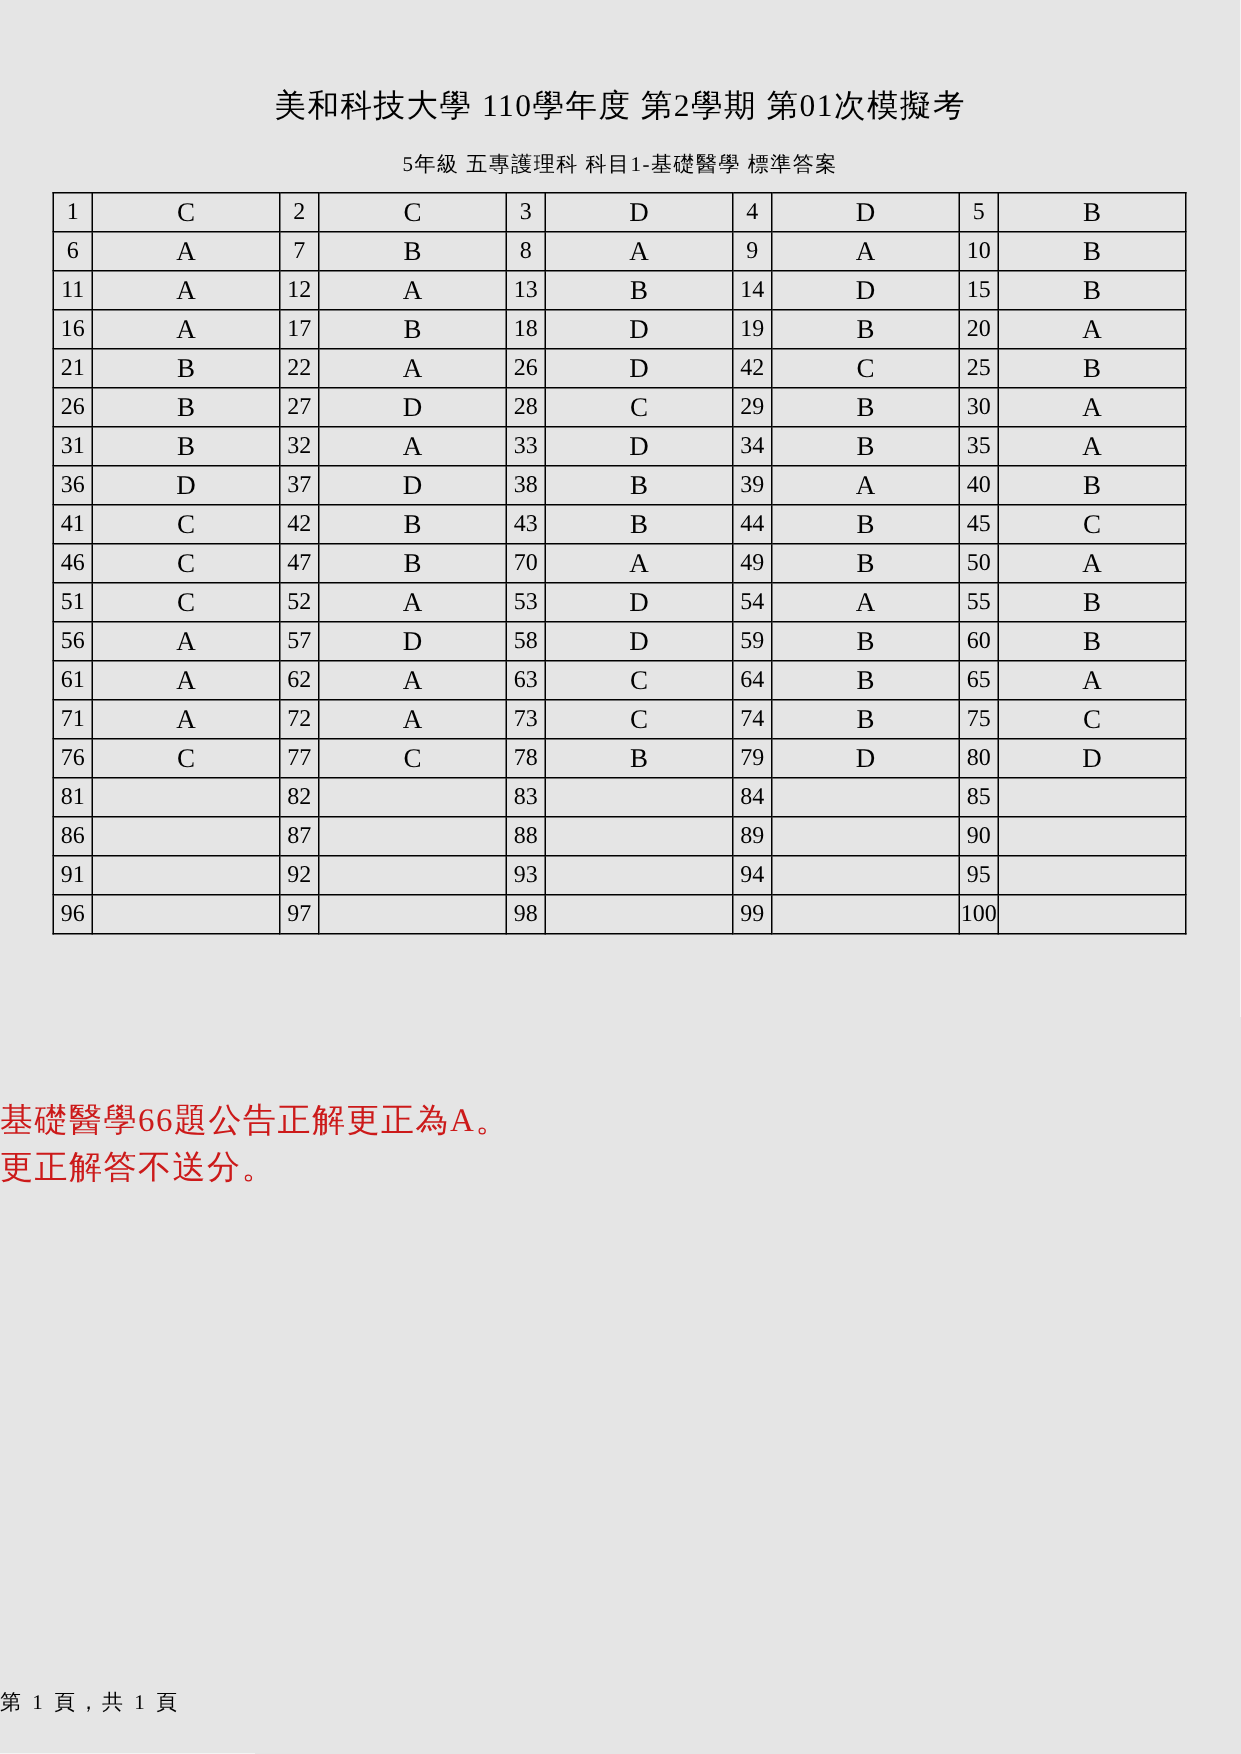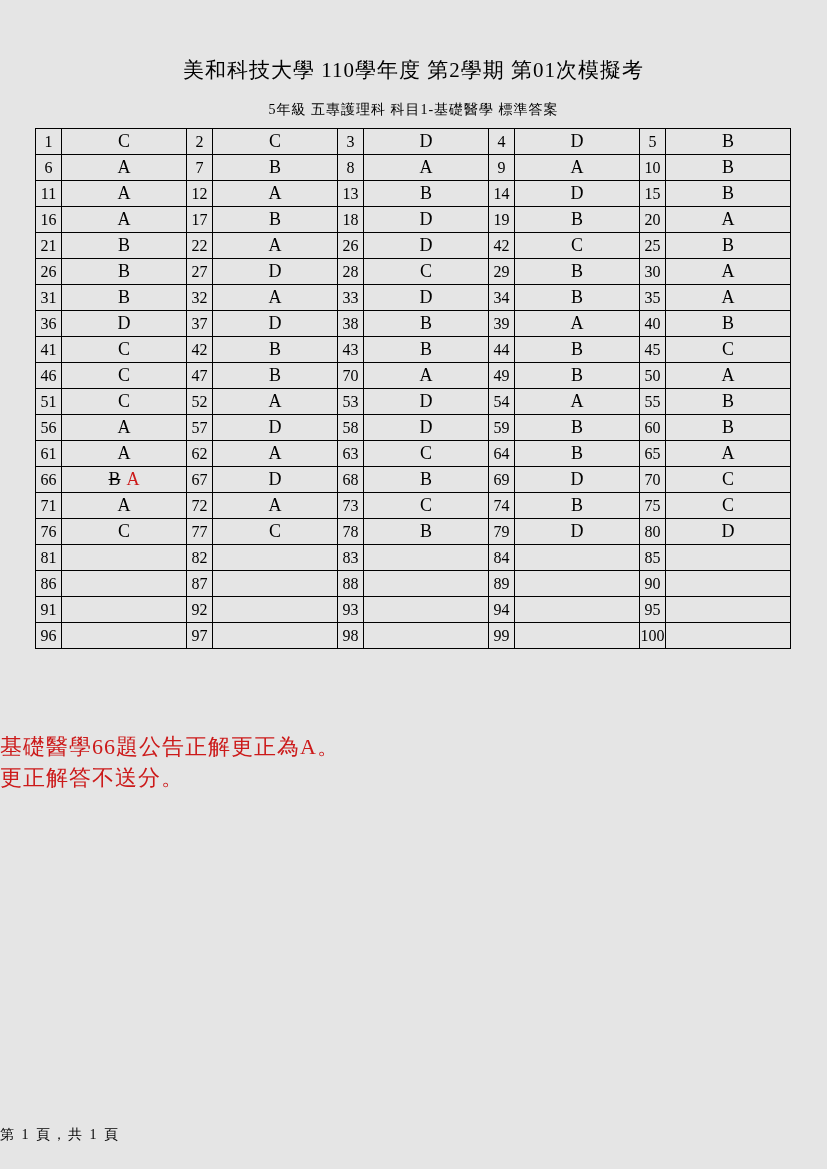--- a/index.html
+++ b/index.html
@@ -236,32 +236,20 @@
           <td class="num">62</td>
           <td class="ans">A</td>
           <td class="num">63</td>
           <td class="ans">C</td>
           <td class="num">64</td>
           <td class="ans">B</td>
           <td class="num">65</td>
           <td class="ans">A</td>
         </tr>
         <tr>
-          <td class="num">66</td>
-          <td class="ans"><span class="struck">B</span><span class="corrected" style="color: rgb(204, 26, 26);">A</span></td>
-          <td class="num">67</td>
-          <td class="ans">D</td>
-          <td class="num">68</td>
-          <td class="ans">B</td>
-          <td class="num">69</td>
-          <td class="ans">D</td>
-          <td class="num">70</td>
-          <td class="ans">C</td>
-        </tr>
-        <tr>
           <td class="num">71</td>
           <td class="ans">A</td>
           <td class="num">72</td>
           <td class="ans">A</td>
           <td class="num">73</td>
           <td class="ans">C</td>
           <td class="num">74</td>
           <td class="ans">B</td>
           <td class="num">75</td>
           <td class="ans">C</td>

